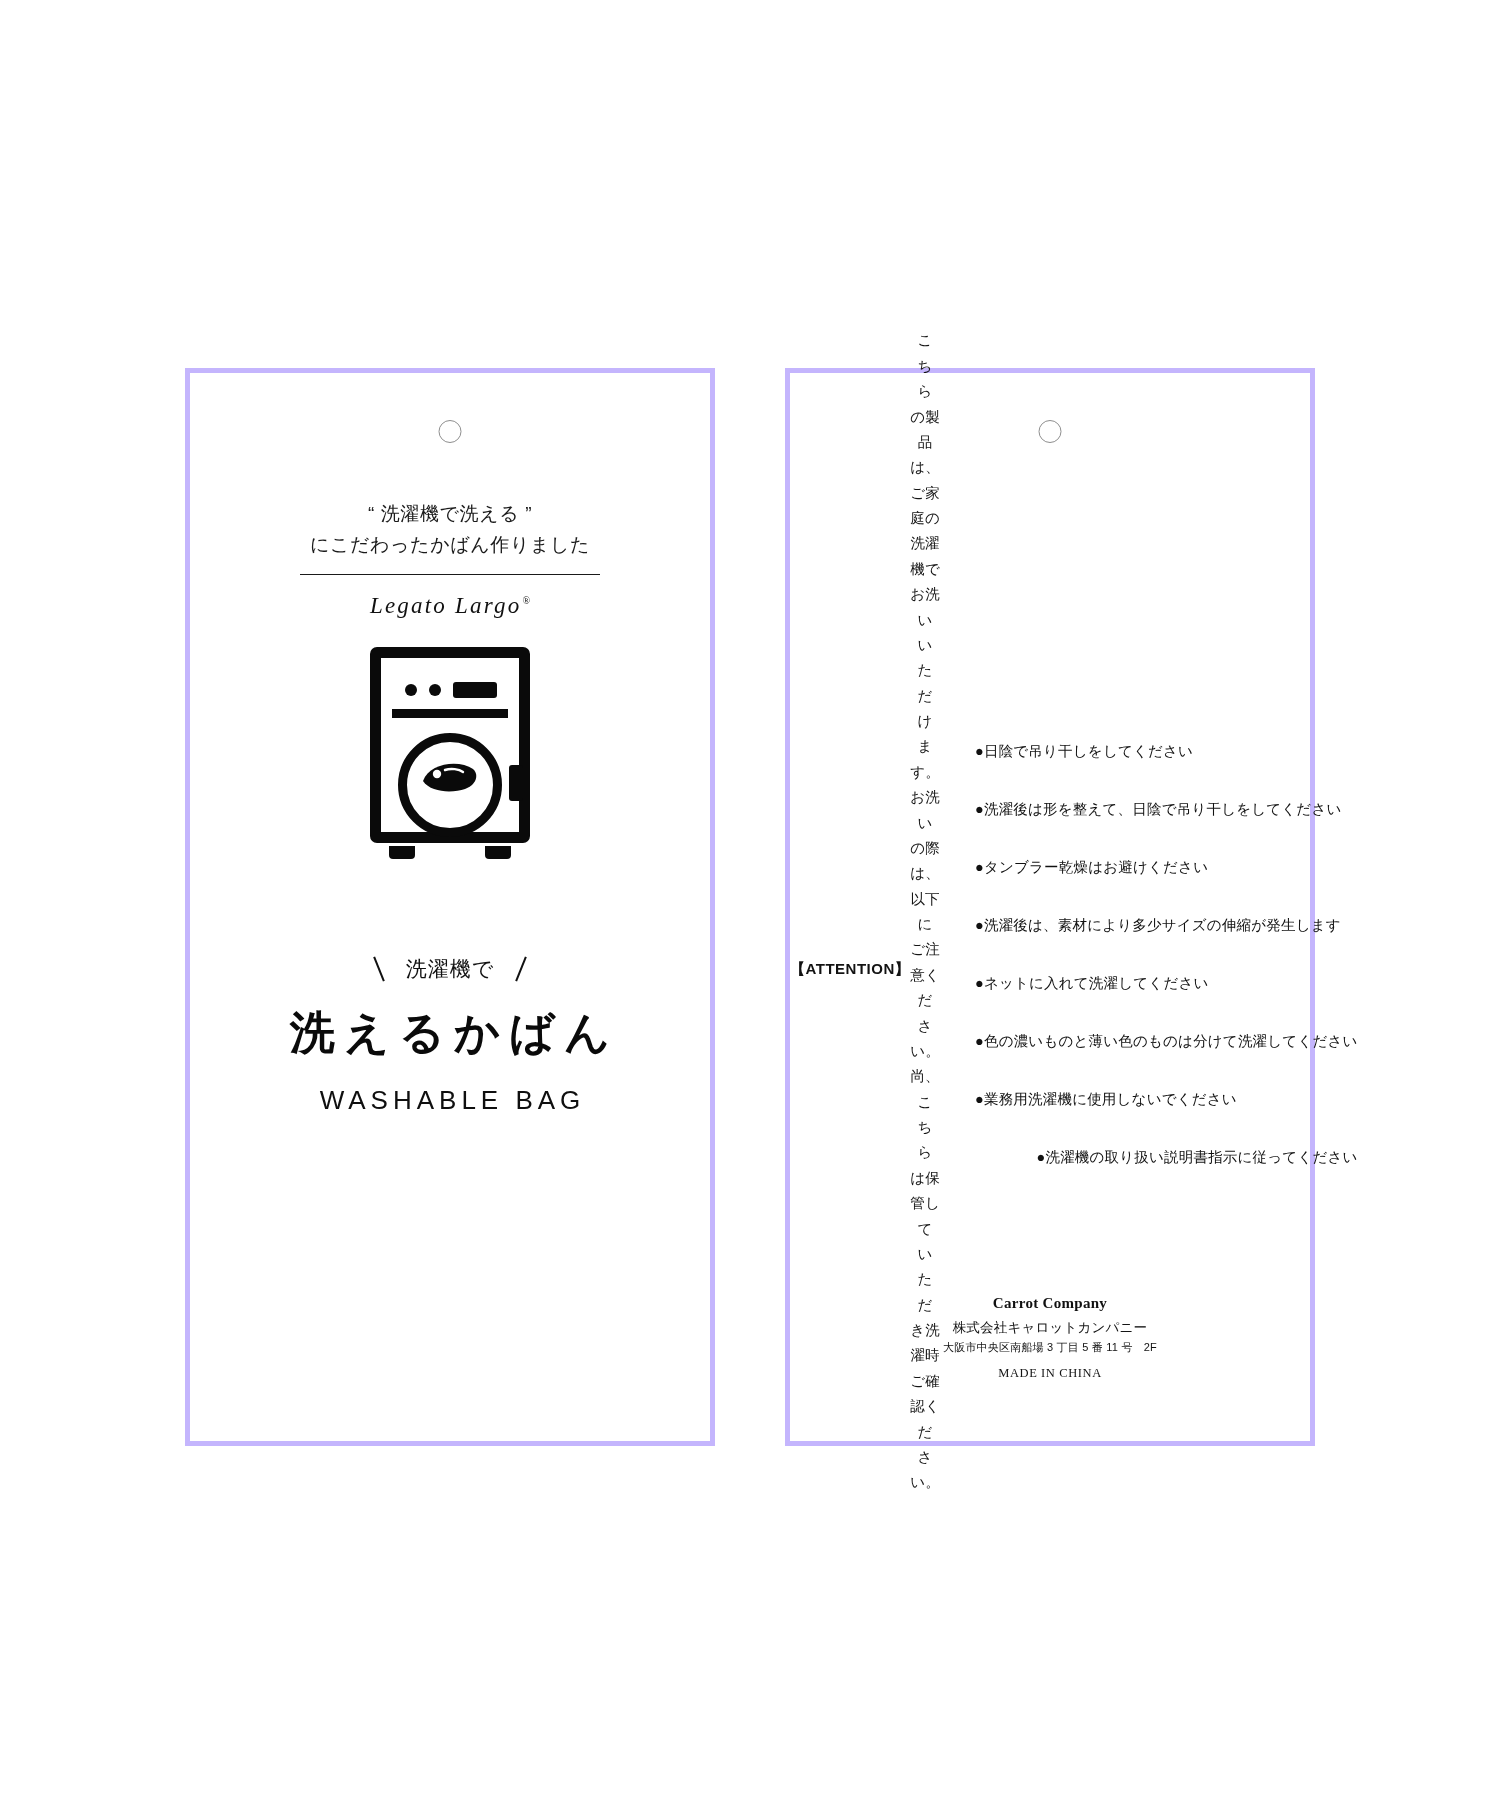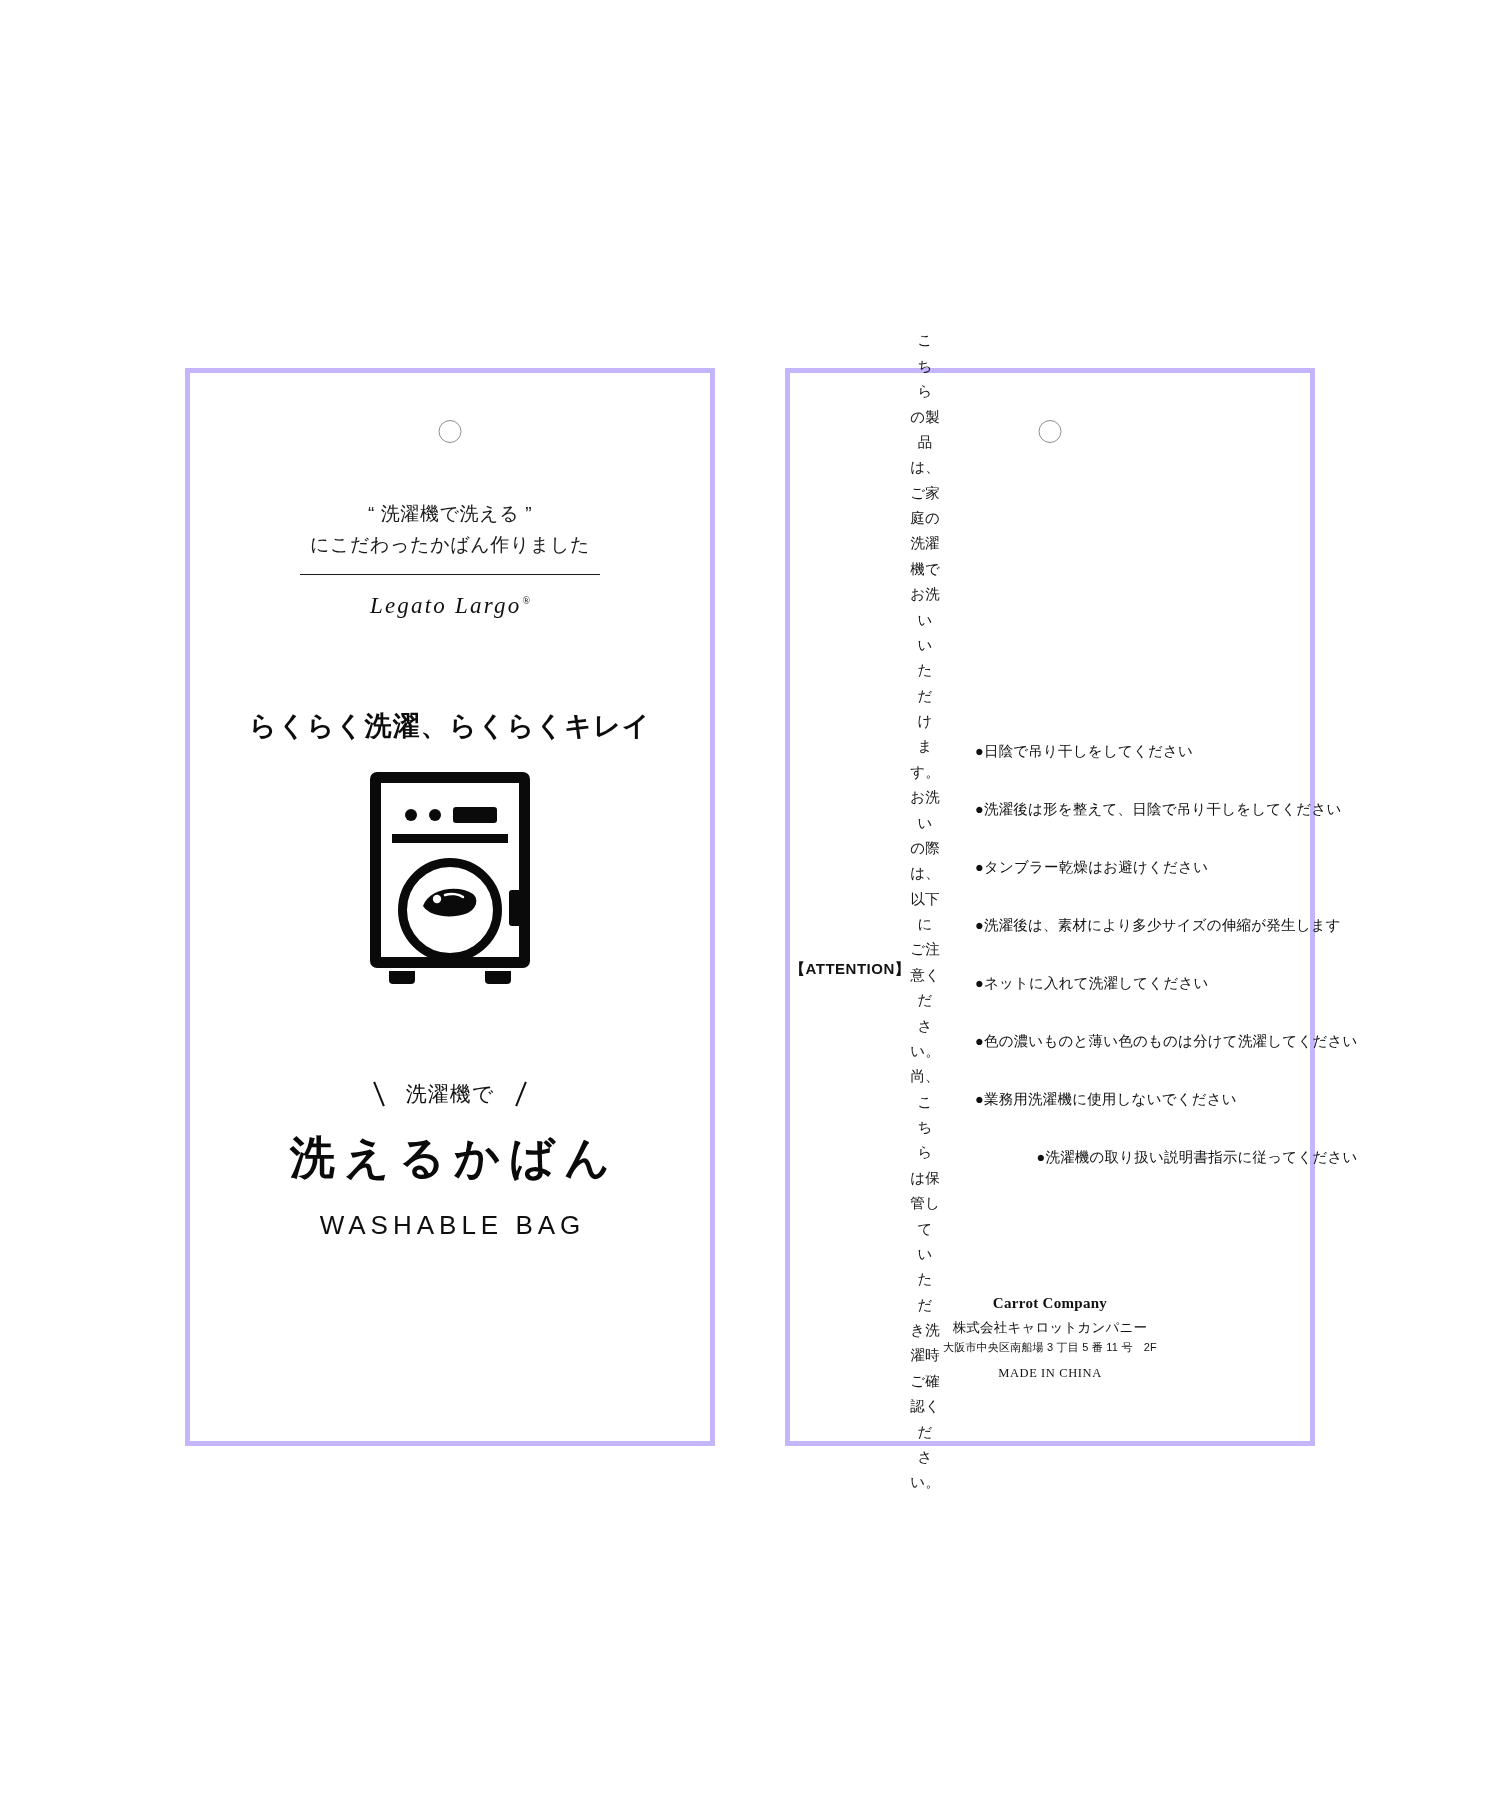--- a/index.html
+++ b/index.html
@@ -320,21 +320,20 @@
         <div>“ 洗濯機で洗える ”</div>
         <div>にこだわったかばん作りました</div>
       </div>
 
       <div class="rule"></div>
 
       <div class="brand">
         <span>Legato Largo</span><span class="reg">®</span>
       </div>
 
-      <div class="headline">らくらく洗濯、らくらくキレイ</div>
 
       <div class="machine-wrap">
         <div class="machine-body">
           <div class="knob k1"></div>
           <div class="knob k2"></div>
           <div class="slot"></div>
           <div class="machine-panel-line"></div>
         </div>
         <div class="door-outer"></div>
         <div class="door-tab"></div>

